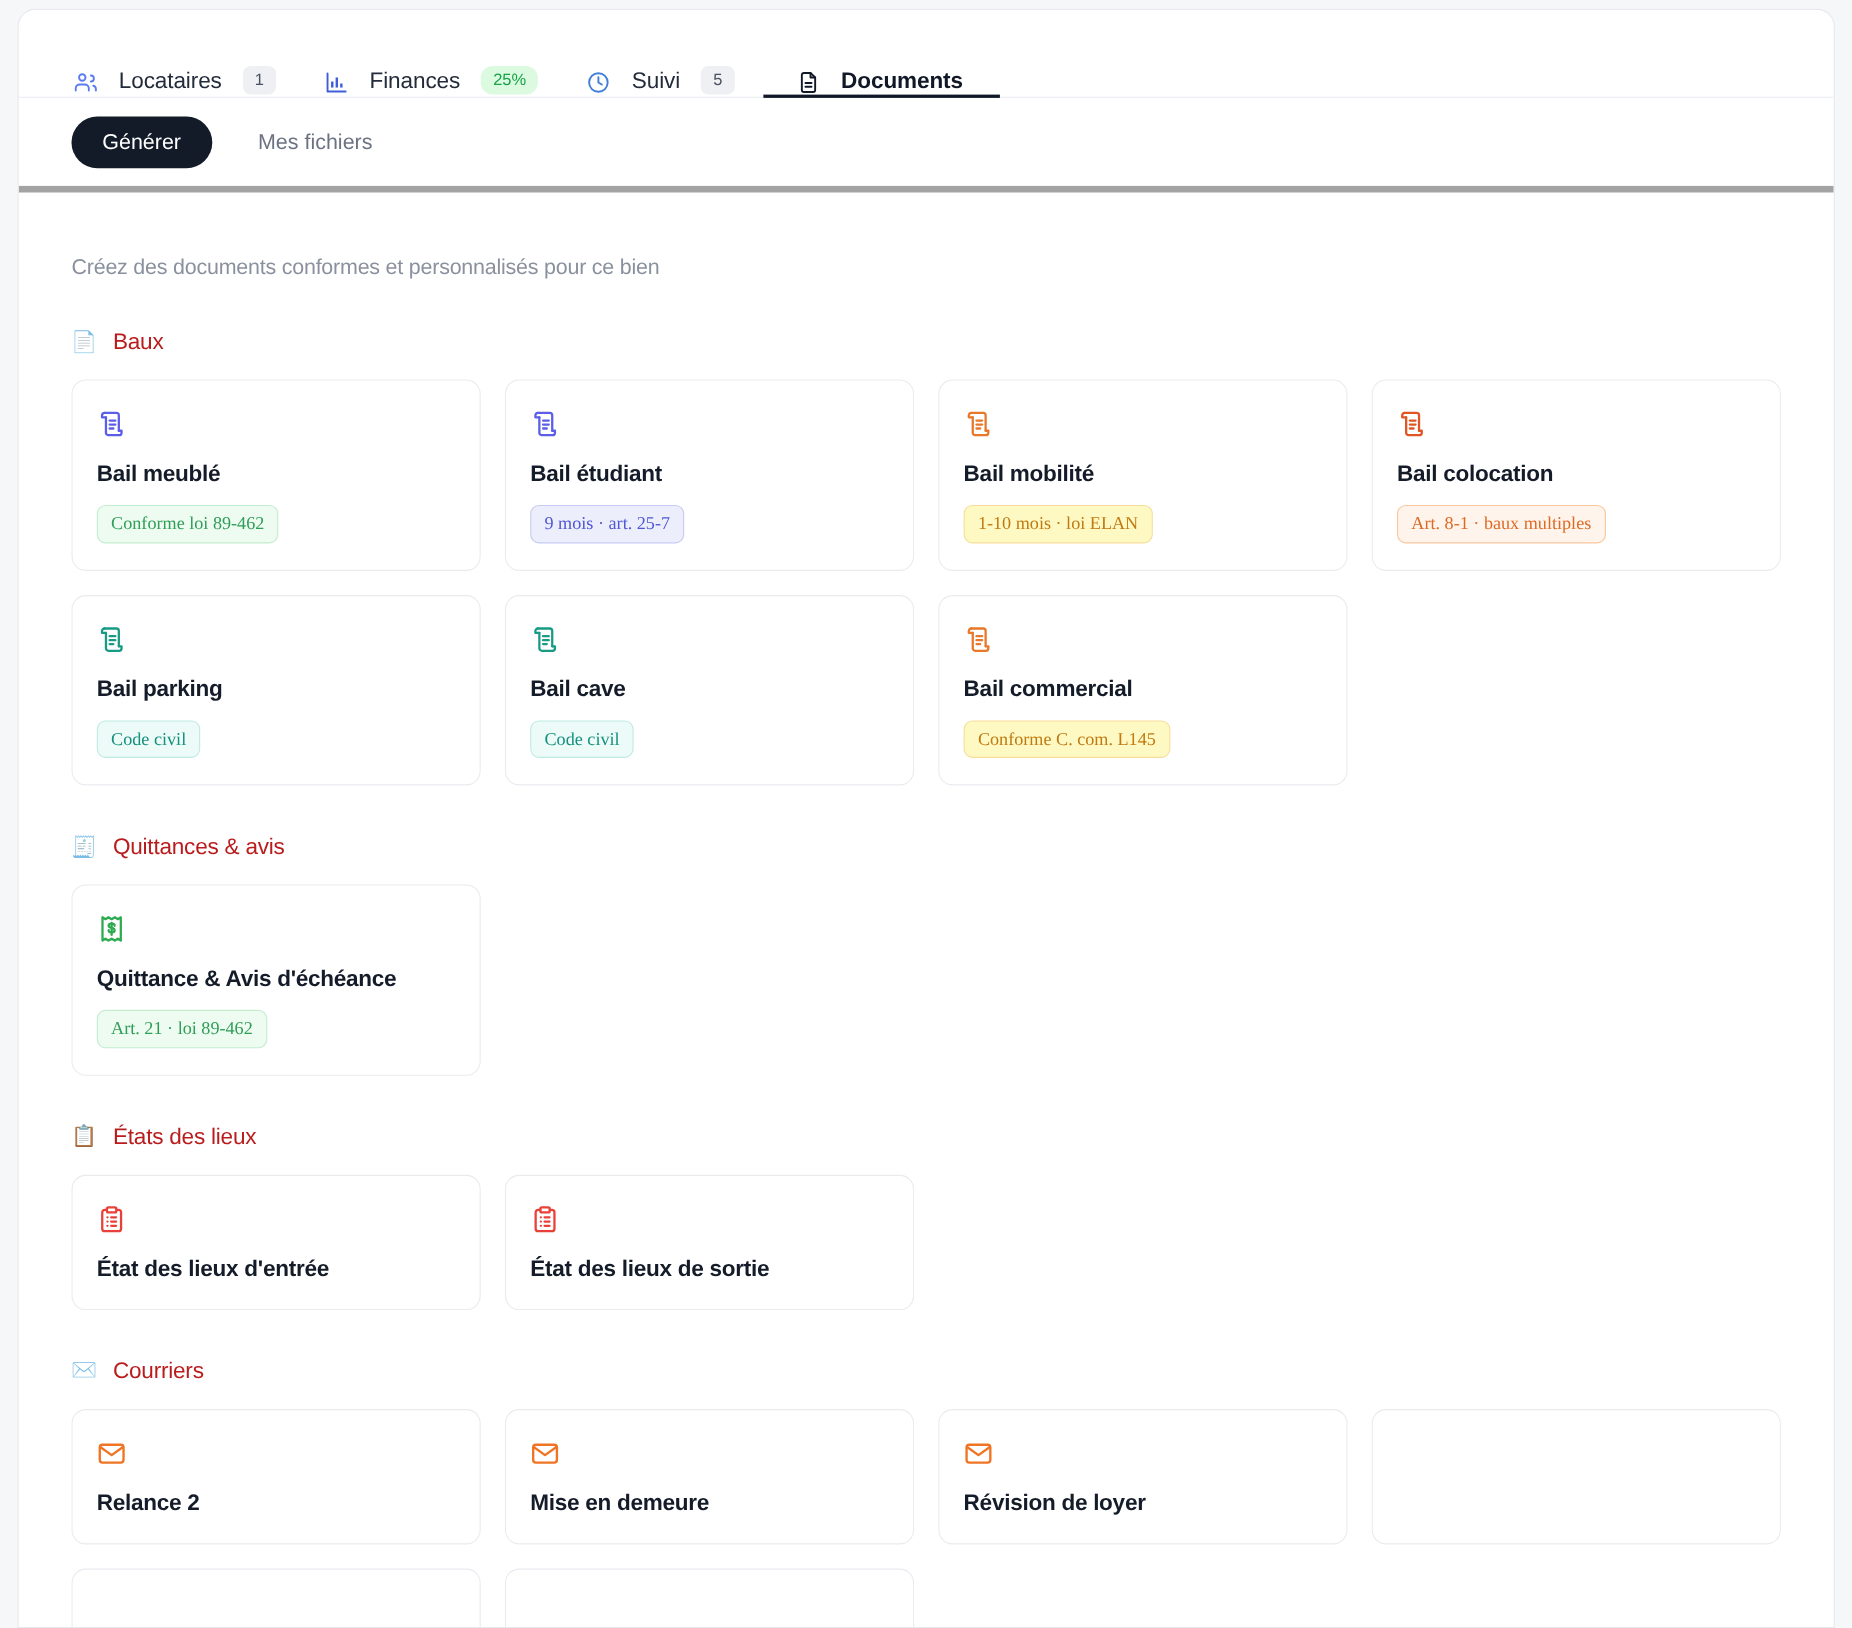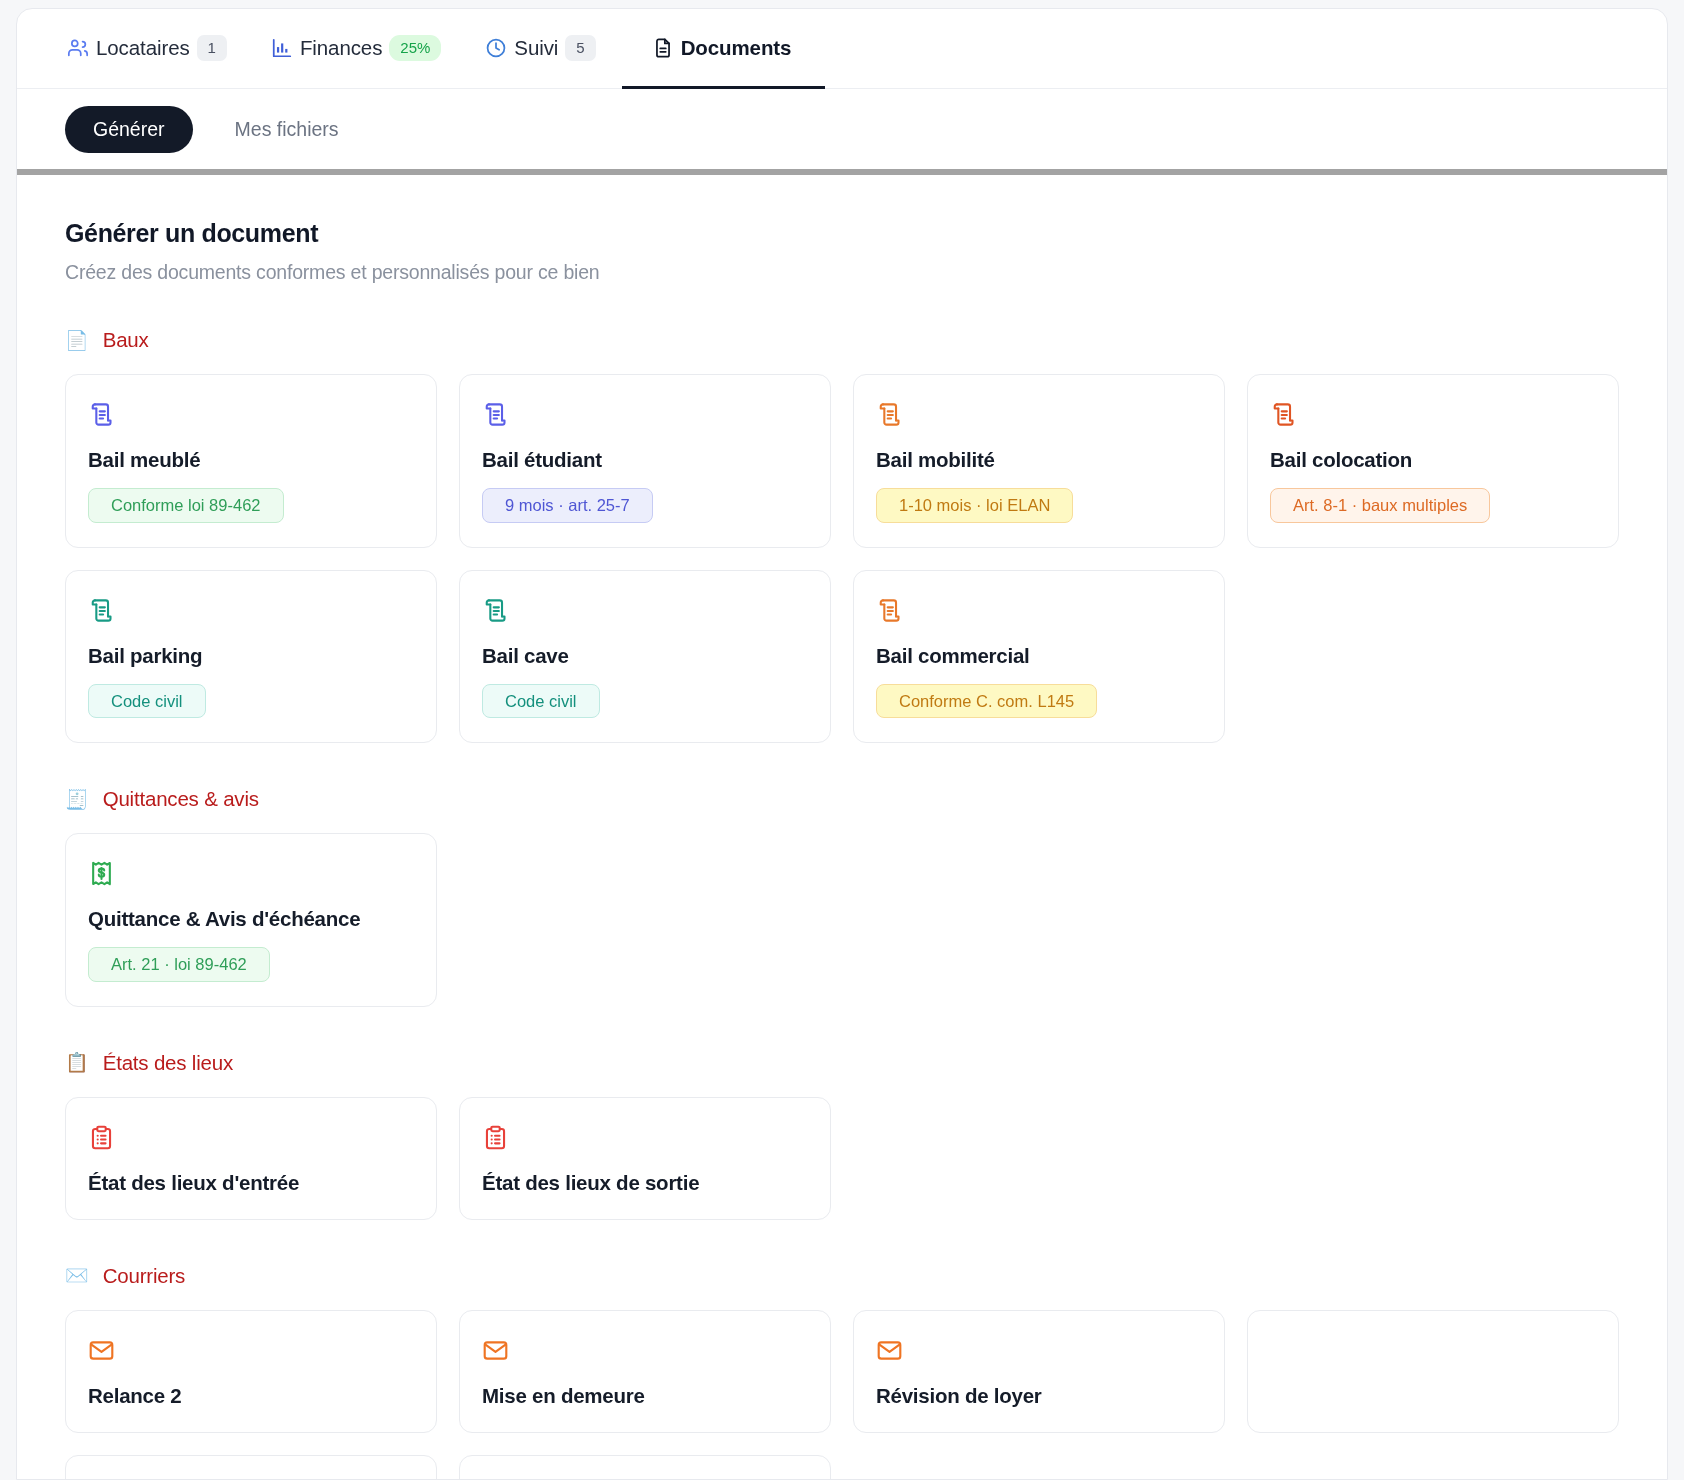--- a/index.html
+++ b/index.html
@@ -26,22 +26,22 @@
   .tabbar {
     display: flex;
     align-items: flex-end;
     height: 80px;
     padding: 0 34px;
     border-bottom: 1px solid #eceef2;
     gap: 0;
   }
   .tab {
     display: flex;
-    align-items: center;
-    gap: 7px;
+    align-items: flex-end;
+    gap: 19px;
     height: 79px;
     padding: 0 26px 0 18px;
     cursor: pointer;
     position: relative;
     border-bottom: 3px solid transparent;
     margin-bottom: -1px;
   }
   .tab:first-child { padding-left: 16px; }
   .tab .tab-label {
     font-size: 20.5px;
@@ -134,24 +134,25 @@
     font-size: 20.5px;
     font-weight: bold;
     color: #151c29;
     letter-spacing: -0.25px;
     margin-bottom: 16px;
   }
   .card.nobadge .card-title { margin-bottom: 0; }
   .badge {
     align-self: flex-start;
     font-size: 16.5px;
-    padding: 6px 22px;
+    padding: 6px 12px;
     border-radius: 8px;
     border: 1px solid transparent;
     line-height: 1.25;
+    font-family: Liberation Serif, serif;
   }
   .badge.green  { background:#edfbf0; border-color:#c4ecd0; color:#2f9e58; }
   .badge.indigo { background:#eceefc; border-color:#c6cbf4; color:#4f56d4; }
   .badge.amber  { background:#fef9c3; border-color:#f7dd9a; color:#c07a12; }
   .badge.orange { background:#fff4eb; border-color:#f8c79c; color:#dd6a24; }
   .badge.teal   { background:#edfbf8; border-color:#bfeae2; color:#14907d; }
 </style>
 </head>
 <body>
 
@@ -204,21 +205,20 @@
         <span class="tab-label">Documents</span>
       </div>
     </div>
 
   <div class="subtabs">
       <div class="subtab active">Générer</div>
       <div class="subtab">Mes fichiers</div>
     </div>
 
   <div class="body-area">
-    <div class="page-title">Générer un document</div>
     <div class="page-sub">Créez des documents conformes et personnalisés pour ce bien</div>
     <div id="sections-host">
         <div class="section">
           <div class="section-head">
             <span class="section-emoji">📄</span>
             <span class="section-title">Baux</span>
           </div>
           <div class="grid">
             <div class="card">
               <div class="card-icon"><svg width="27" height="27" viewBox="0 0 24 24" fill="none" stroke="#5b5fe8" stroke-width="1.85" stroke-linecap="round" stroke-linejoin="round">

